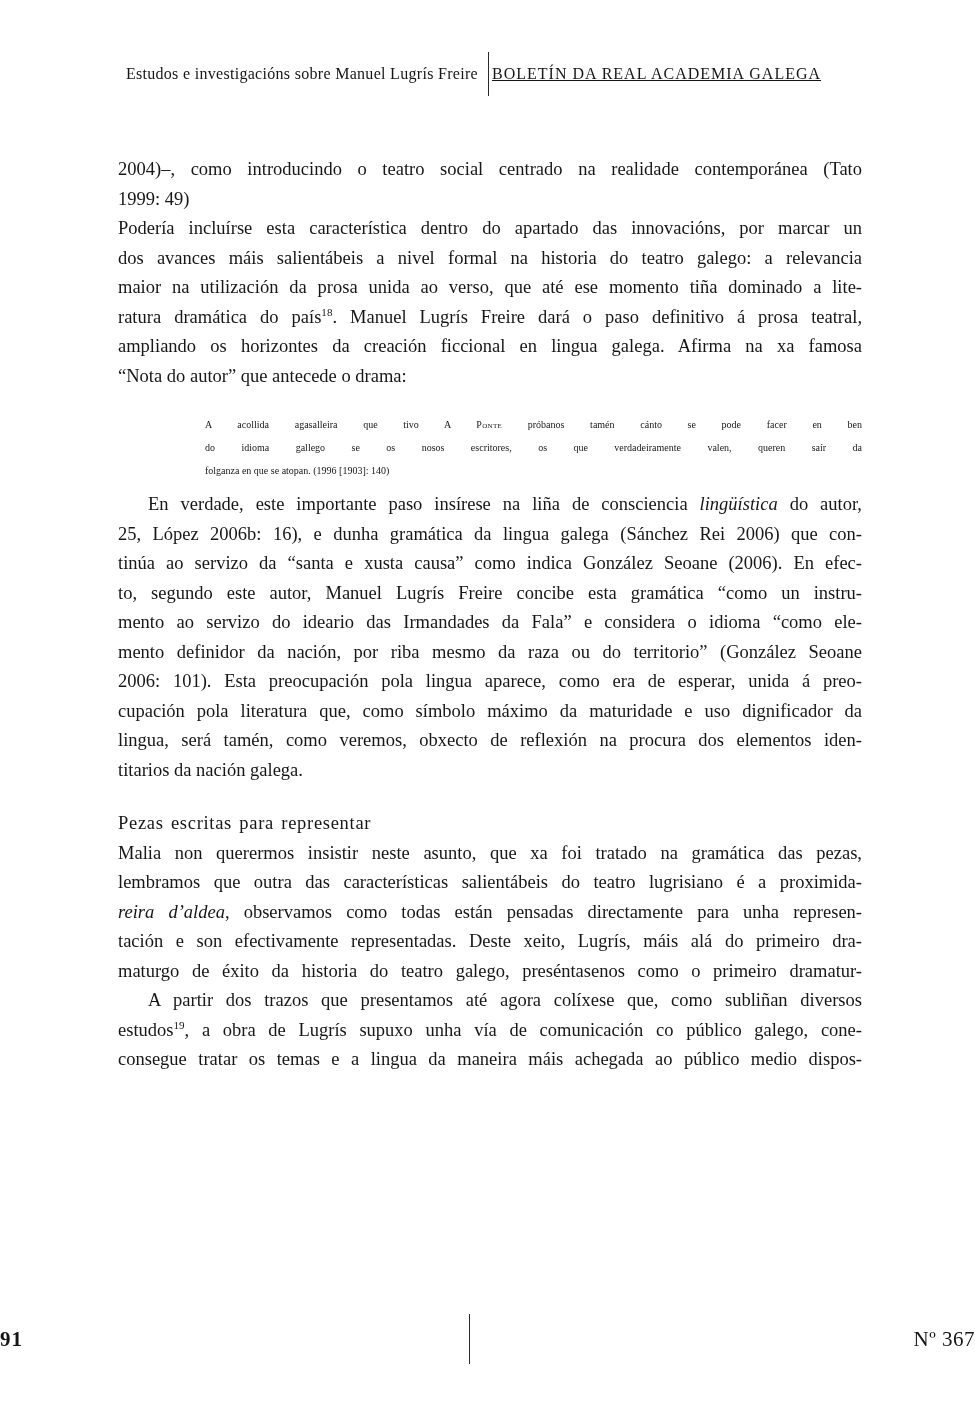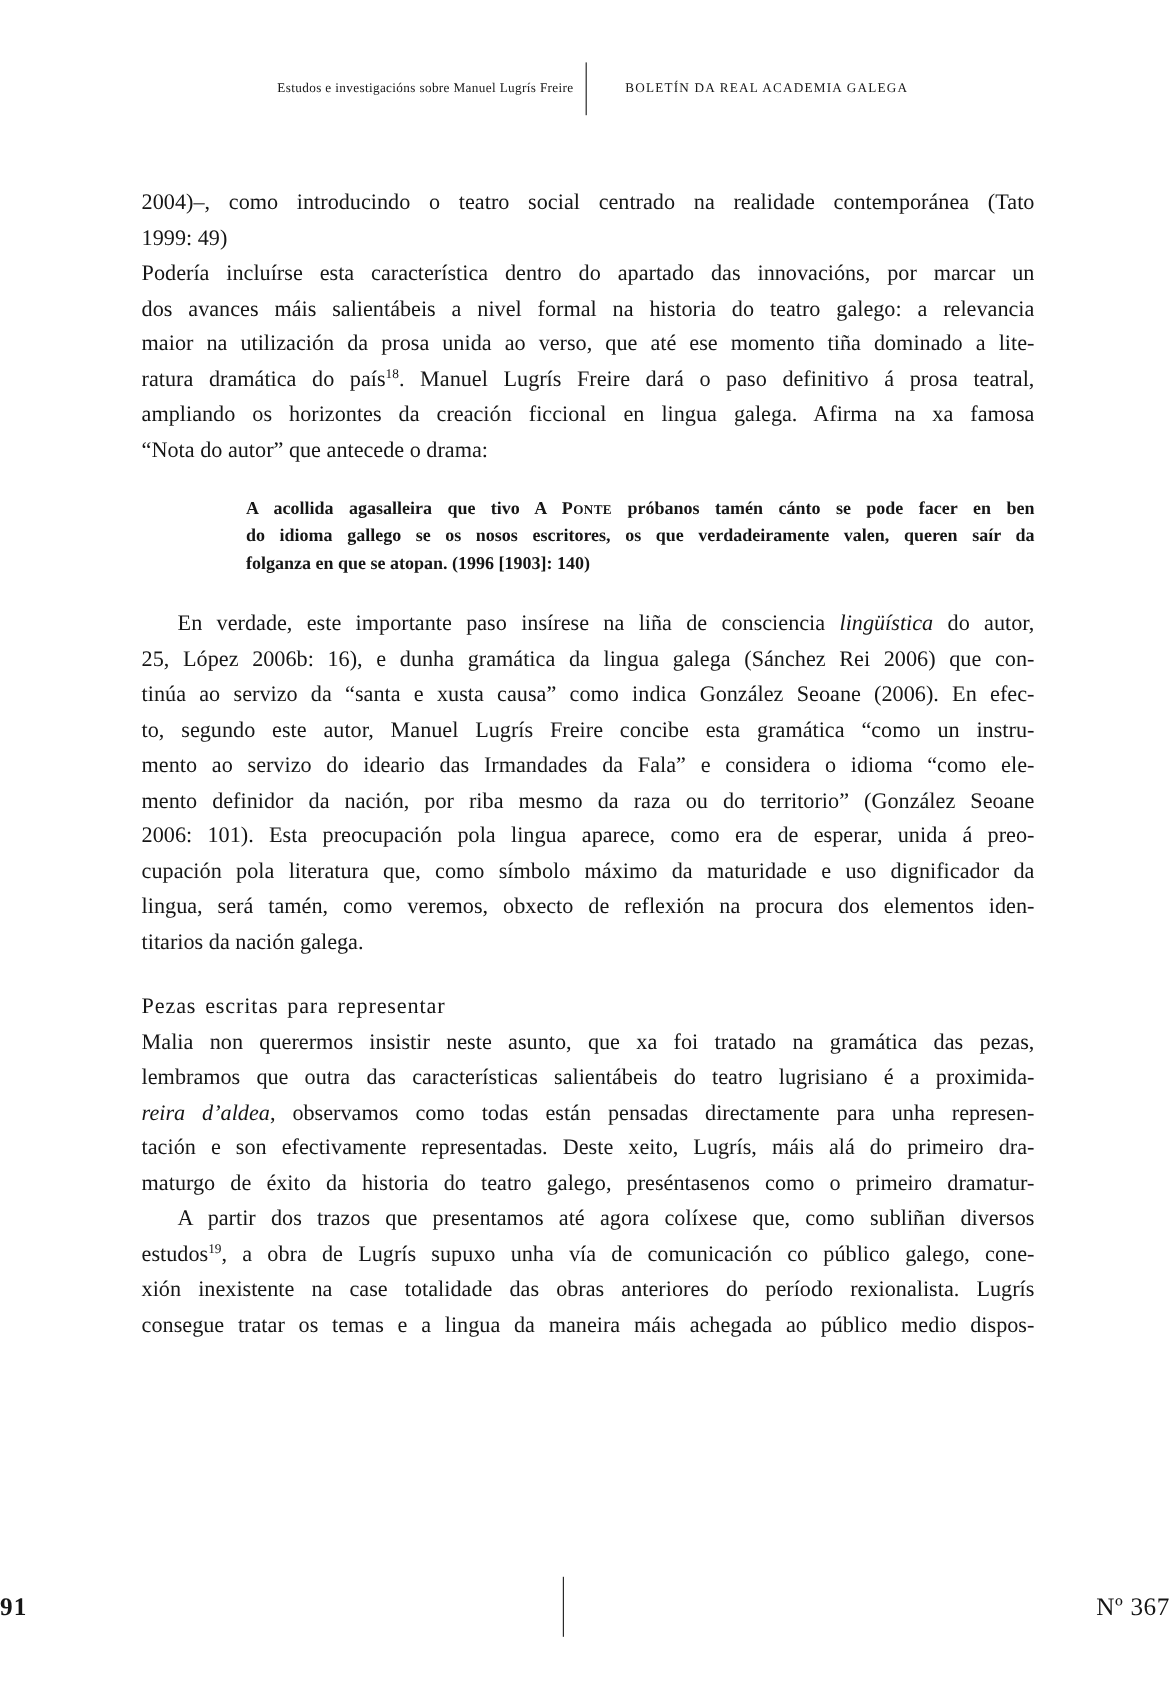--- a/index.html
+++ b/index.html
@@ -9,38 +9,38 @@
     margin:0 auto;
     background:#ffffff;
     font-family:"Liberation Serif", serif;
     color:#161616;
     overflow:hidden;
   }
   
   .header{
     position:absolute;top:52px;left:0;right:0;
     display:flex;align-items:center;
-    font-size:11px;letter-spacing:0.3px;
+    font-size:16px;letter-spacing:0.3px;
   }
   .header-left{flex:none;width:478px;text-align:right;}
   .vrule{flex:none;width:1px;background:#2a2a2a;}
   .header .vrule{height:44px;margin-left:10px;}
-  .header-right{margin-left:32px;letter-spacing:1px;}
+  .header-right{margin-left:3px;letter-spacing:1px;text-decoration:underline;}
   
   .page-body{
     position:absolute;left:118px;top:155px;width:744px;
     font-size:18.5px;line-height:29.5px;
   }
   .tline{text-align:justify;text-align-last:justify;}
   .tline.noj{text-align-last:left;}
   .tline.indent{text-indent:30px;}
   .block.h{margin-top:24px;letter-spacing:0.7px;word-spacing:2px;}
   .block.quote{
-    margin-top:22px;margin-bottom:24px;margin-left:87px;
-    font-size:15px;line-height:23px;font-weight:bold;
+    margin-top:22px;margin-bottom:8px;margin-left:87px;
+    font-size:10px;line-height:23px;
   }
   .i{font-style:italic;}
   .sc{font-variant:small-caps;letter-spacing:0.3px;}
   .sup{vertical-align:super;font-size:0.6em;line-height:0;}
   
   .footer{
     position:absolute;top:1314px;left:0;right:0;
     display:flex;justify-content:space-between;align-items:center;
     font-size:21px;
   }
@@ -95,21 +95,20 @@
       <div class="block p">
         <div class="tline"><span>Malia non querermos insistir neste asunto, que xa foi tratado na gramática das pezas,</span></div>
         <div class="tline"><span>lembramos que outra das características salientábeis do teatro lugrisiano é a proximida-</span></div>
         <div class="tline"><span class="i">reira d’aldea</span><span>, observamos como todas están pensadas directamente para unha represen-</span></div>
         <div class="tline"><span>tación e son efectivamente representadas. Deste xeito, Lugrís, máis alá do primeiro dra-</span></div>
         <div class="tline"><span>maturgo de éxito da historia do teatro galego, preséntasenos como o primeiro dramatur-</span></div>
       </div>
       <div class="block p">
         <div class="tline indent"><span>A partir dos trazos que presentamos até agora colíxese que, como subliñan diversos</span></div>
         <div class="tline"><span>estudos</span><span class="sup">19</span><span>, a obra de Lugrís supuxo unha vía de comunicación co público galego, cone-</span></div>
-        <div class="tline"><span>xión inexistente na case totalidade das obras anteriores do período rexionalista. Lugrís</span></div>
         <div class="tline"><span>consegue tratar os temas e a lingua da maneira máis achegada ao público medio dispos-</span></div>
       </div>
     </div>
 
   <div class="footer">
     <span class="footer-page">91</span>
     <span class="vrule"></span>
     <span class="footer-issue">Nº 367</span>
   </div>
 

